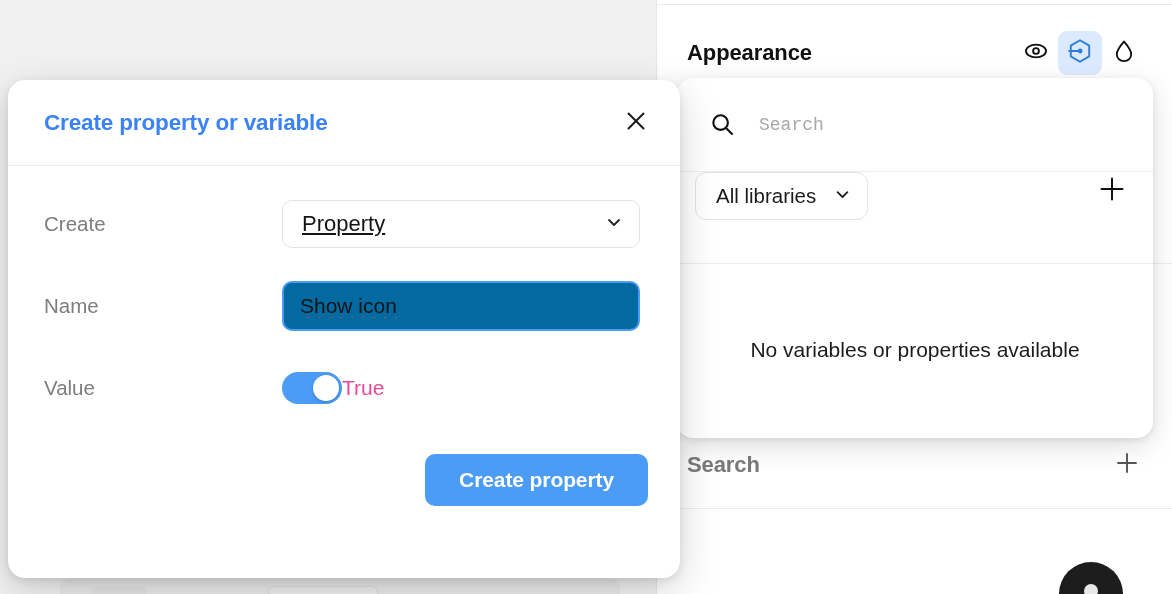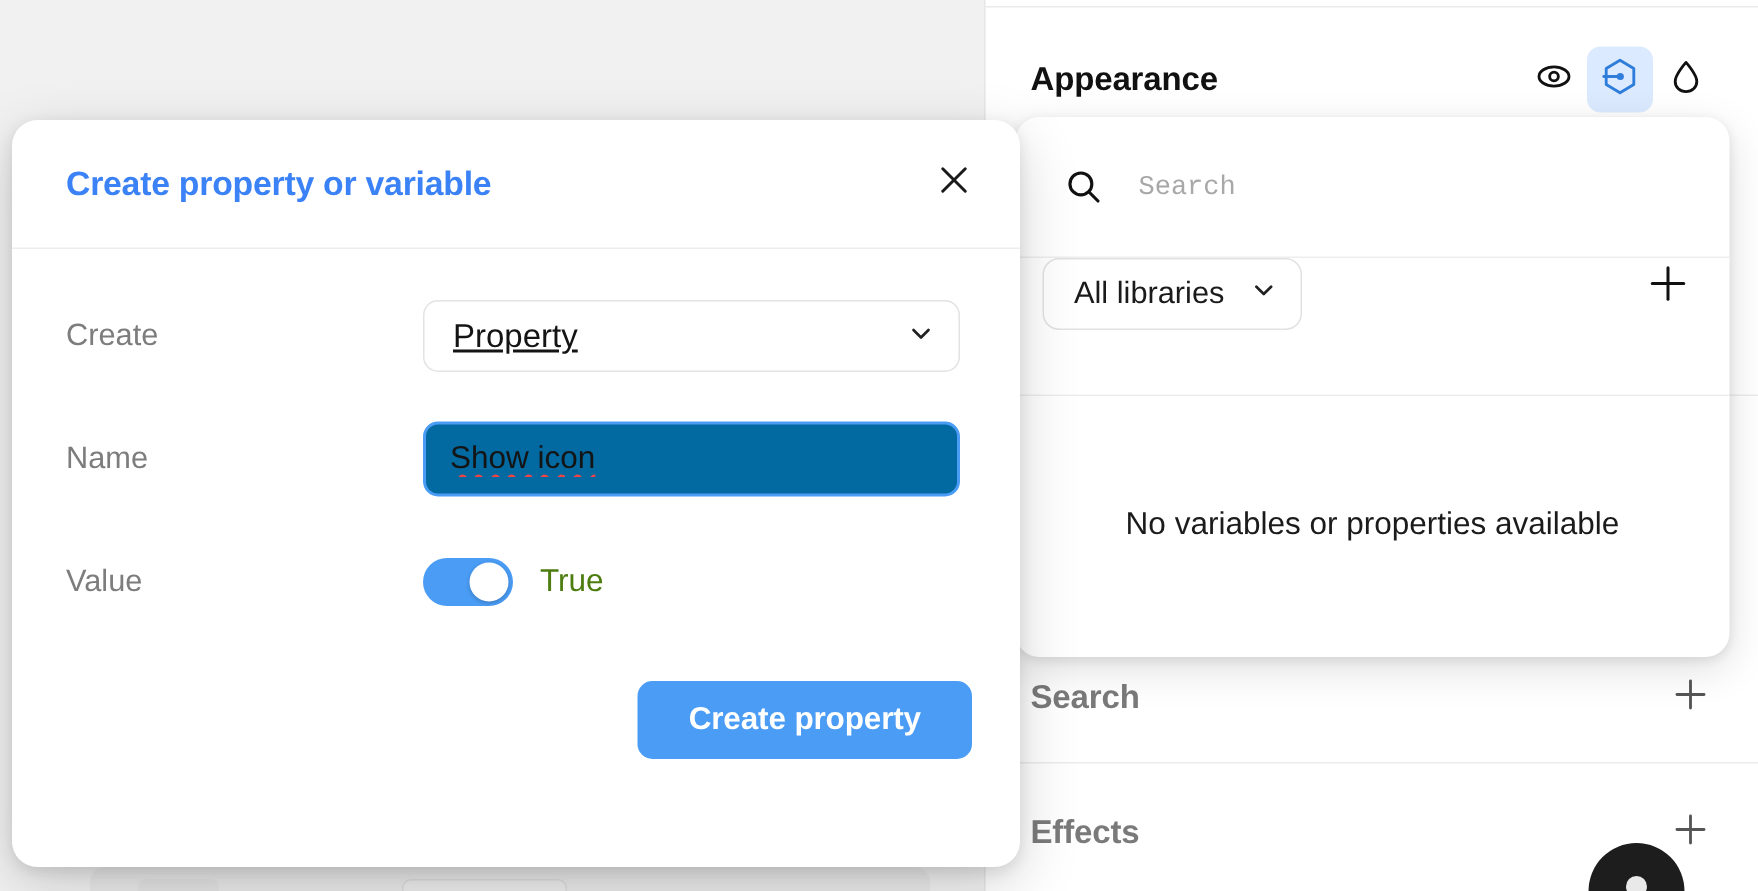--- a/index.html
+++ b/index.html
@@ -266,23 +266,22 @@
   }
   .toggle .knob {
     position: absolute;
     top: 3px; left: 31px;
     width: 26px; height: 26px;
     border-radius: 50%;
     background: #ffffff;
     box-shadow: 0 1px 3px rgba(0,0,0,0.22);
   }
   .toggle-text {
-    margin-left: 18px;
     font-size: 21px;
-    color: #4d7c0f;
+    color: #ec4899;
   }
 
   .modal-footer {
     display: flex;
     justify-content: flex-end;
     padding: 16px 32px 0 0;
   }
   .primary-btn {
     height: 52px;
     padding: 0 34px;
@@ -371,31 +370,20 @@
           <svg width="26" height="26" viewBox="0 0 26 26" fill="none">
             <line x1="13" y1="4" x2="13" y2="22" stroke="#555" stroke-width="1.9" stroke-linecap="round"></line>
             <line x1="4" y1="13" x2="22" y2="13" stroke="#555" stroke-width="1.9" stroke-linecap="round"></line>
           </svg>
         </span>
       </div>
     </div>
 
     <div class="sec-divider div-2"></div>
 
-    <div class="panel-section sec-effects muted">
-      <span class="sec-title">Effects</span>
-      <div class="plus-btn">
-        <span>
-          <svg width="26" height="26" viewBox="0 0 26 26" fill="none">
-            <line x1="13" y1="4" x2="13" y2="22" stroke="#555" stroke-width="1.9" stroke-linecap="round"></line>
-            <line x1="4" y1="13" x2="22" y2="13" stroke="#555" stroke-width="1.9" stroke-linecap="round"></line>
-          </svg>
-        </span>
-      </div>
-    </div>
   </div>
 
   <div class="var-dropdown">
     <div class="vd-search">
       <span class="vd-search-icon">
         <svg width="27" height="27" viewBox="0 0 27 27" fill="none">
           <circle cx="11.6" cy="11.6" r="7.3" stroke="#111" stroke-width="2.1"></circle>
           <line x1="17" y1="17" x2="23" y2="23" stroke="#111" stroke-width="2.1" stroke-linecap="round"></line>
         </svg>
       </span>

